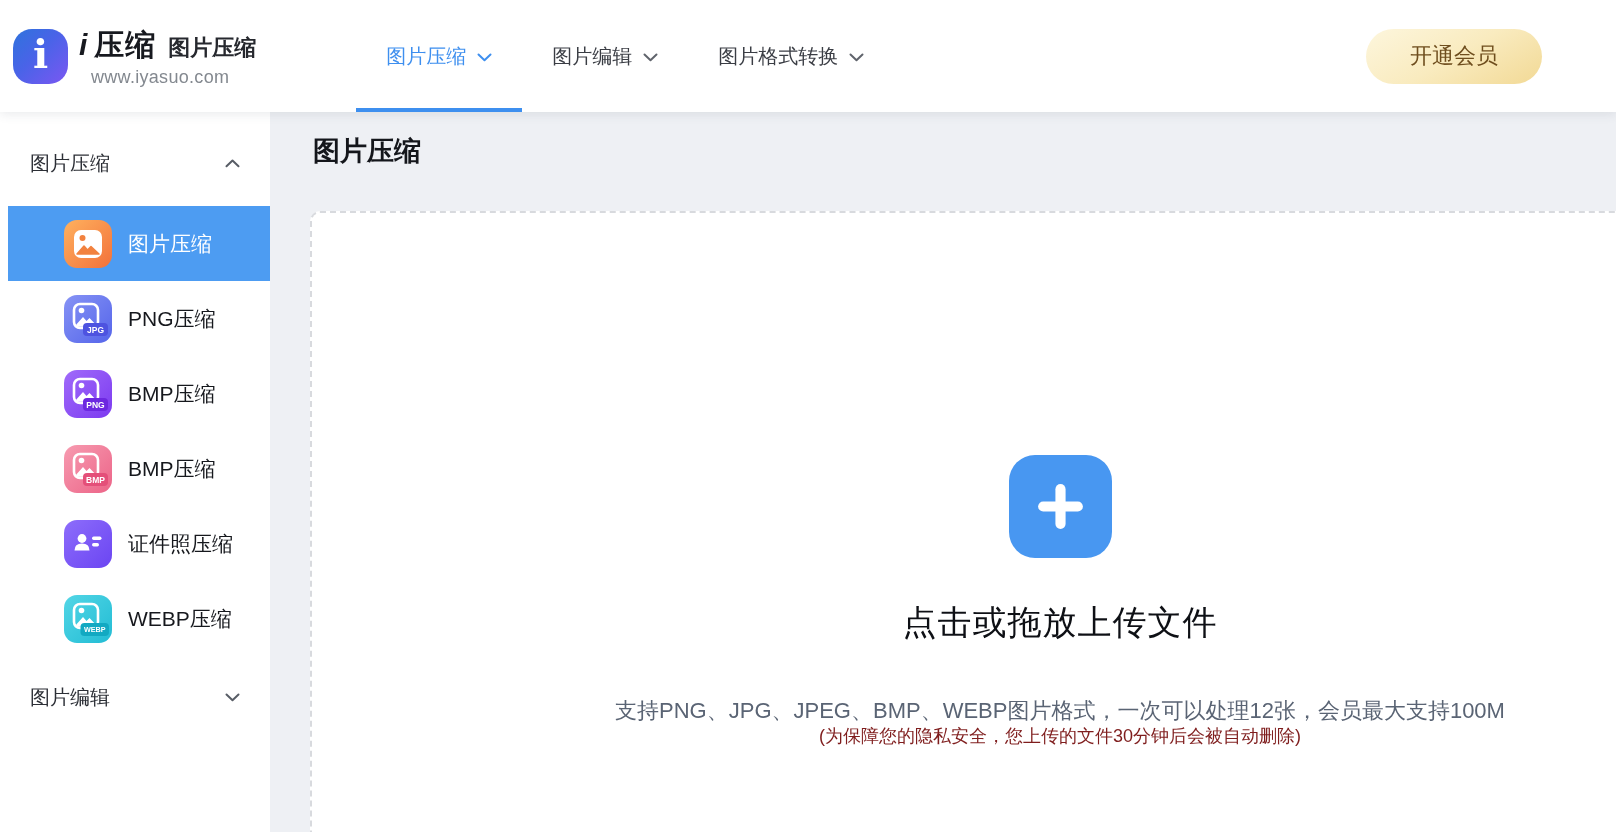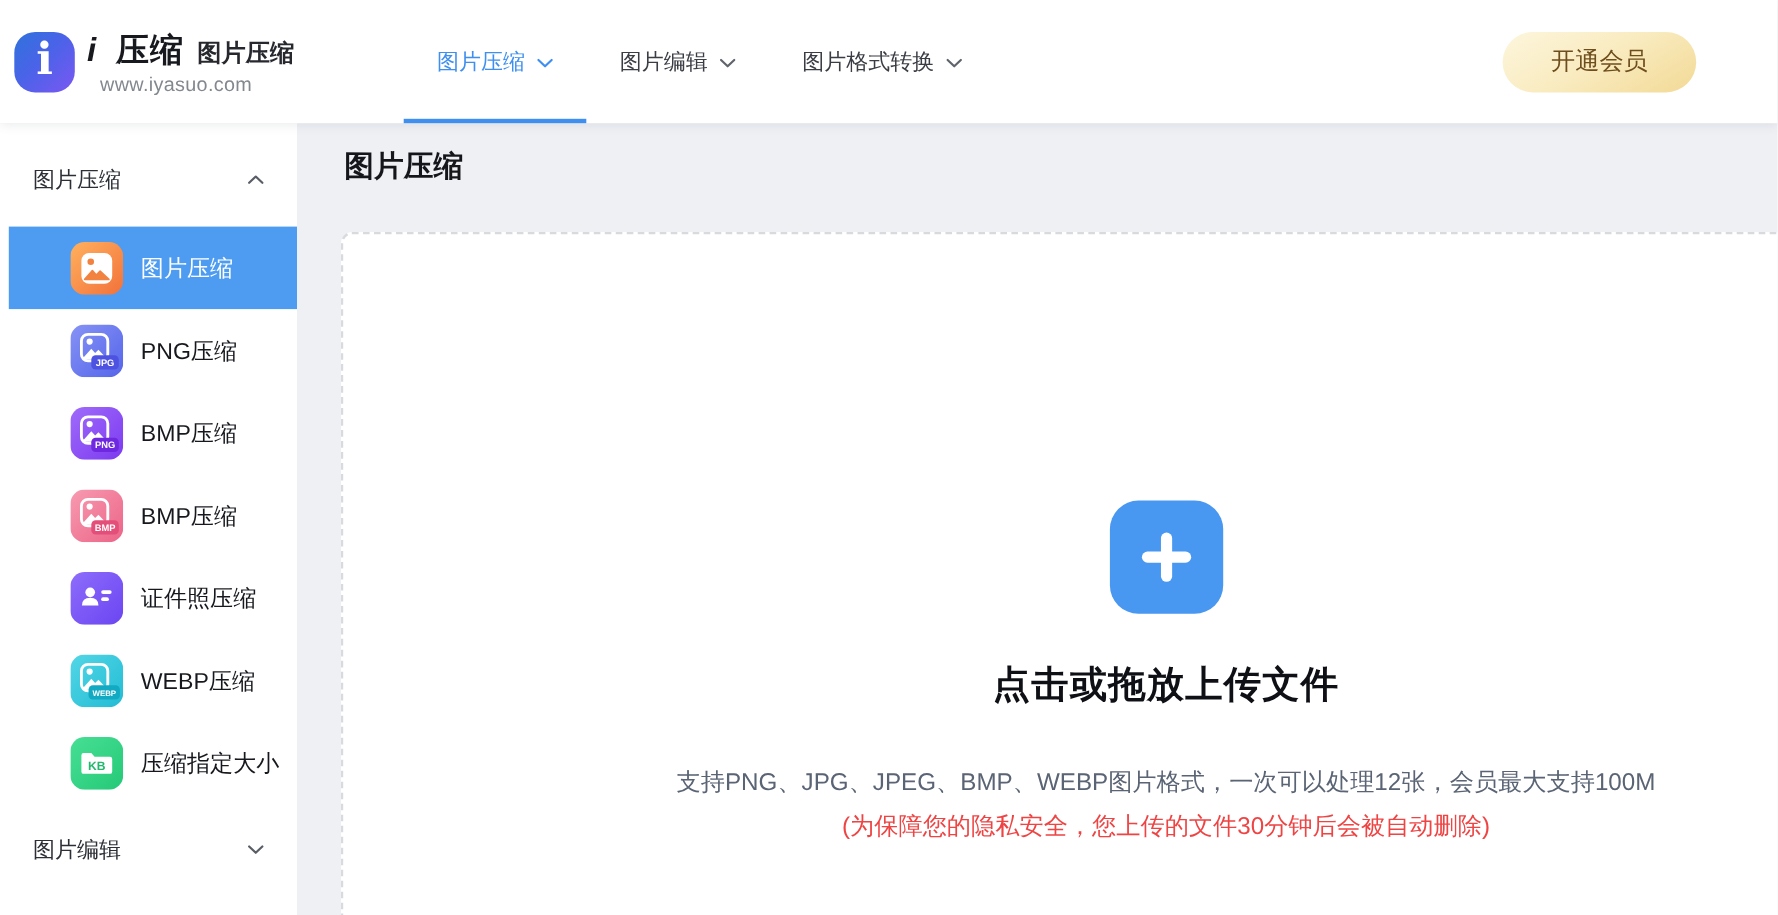--- a/index.html
+++ b/index.html
@@ -18,21 +18,21 @@
   .logo-badge {
     width:55px; height:55px; border-radius:19px;
     background:linear-gradient(135deg,#2e73dc 0%,#4a63e8 45%,#7b57f2 100%);
     display:flex; align-items:center; justify-content:center;
     color:#fff; font-family:"DejaVu Serif","Liberation Serif",serif;
     font-weight:bold; font-size:40px; line-height:1; padding-bottom:4px;
   }
   .brand-text { margin-left:11px; }
   .brand-line1 { display:flex; align-items:baseline; }
   .brand-i { font-style:italic; font-weight:bold; font-size:30px; color:#17191f; }
-  .brand-name { font-weight:bold; font-size:30px; color:#17191f; margin-left:18px; letter-spacing:1px; }
+  .brand-name { font-weight:bold; font-size:30px; color:#17191f; margin-left:7px; letter-spacing:1px; }
   .brand-tag { font-weight:bold; font-size:22px; color:#26282e; margin-left:12px; }
   .brand-url { font-size:18px; color:#83888f; margin-top:1px; letter-spacing:.3px;margin-left:12px; }
 
   .topnav { display:flex; height:100%; margin-left:100px; }
   .nav-item {
     position:relative; display:flex; align-items:center; gap:11px;
     padding:0 30px; font-size:20px; color:#3a3d44; cursor:pointer;
   }
   .nav-item .chev { color:#60646c; margin-top:3px; }
   .nav-item.active { color:#3e8fef; }
@@ -75,23 +75,23 @@
   .upload-panel {
     margin-top:41px; width:1500px; height:700px;
     background:#ffffff; border:2px dashed #d8dade; border-radius:10px;
     display:flex; flex-direction:column; align-items:center;
     padding-top:242px; cursor:pointer;
   }
   .plus-btn {
     width:103px; height:103px; border-radius:26px; background:#4897f1;
     display:flex; align-items:center; justify-content:center; cursor:pointer;
   }
-  .up-title { margin-top:42px; font-size:34px; font-weight:bold; color:#0e1015; letter-spacing:1px; }
+  .up-title { margin-top:42px; font-size:34px; font-weight:normal; color:#0e1015; letter-spacing:1px; }
   .up-hint { margin-top:52px; font-size:22px; color:#5a6474; line-height:26px; }
-  .up-note { margin-top:12px; font-size:22px; color:#ef4444; }
+  .up-note { margin-top:0; font-size:18px; color:#7f1d1d; }
 </style>
 </head>
 <body>
 
 <header class="header">
   <div class="brand">
     <div class="logo-badge">
       <span>i</span>
     </div>
     <div class="brand-text">
@@ -238,34 +238,20 @@
           <rect width="48" height="48" rx="13" fill="url(#g-webp)"></rect>
           <rect x="10" y="9" width="24" height="24" rx="6" fill="none" stroke="#ffffff" stroke-width="2.6"></rect>
           <circle cx="17.5" cy="15.5" r="2.8" fill="#ffffff"></circle>
           <path d="M12.3 29.5 L19 22 L22.5 26 L25.5 23 L31.7 29.5 L31.7 31.7 L12.3 31.7 Z" fill="#ffffff"></path>
           <rect x="16.5" y="28" width="28.5" height="13" rx="4" fill="#12a9c2"></rect>
           <text x="30.8" y="37.3" text-anchor="middle" font-size="7.2" font-weight="bold" fill="#ffffff">WEBP</text>
         </svg>
         <span class="label">WEBP压缩</span>
       </div>
 
-      <div class="menu-item">
-        <svg class="menu-icon" viewBox="0 0 48 48">
-          <defs>
-              <linearGradient id="g-kb" x1="0" y1="0" x2="1" y2="1">
-                <stop offset="0" stop-color="#47df95"></stop>
-                <stop offset="1" stop-color="#25c977"></stop>
-              </linearGradient>
-            </defs>
-          <rect width="48" height="48" rx="13" fill="url(#g-kb)"></rect>
-          <path d="M10 16.5 Q10 14.5 12 14.5 L19 14.5 L22 18 L36 18 Q38 18 38 20 L38 31.5 Q38 33.5 36 33.5 L12 33.5 Q10 33.5 10 31.5 Z" fill="#ffffff"></path>
-          <text x="24" y="29.8" text-anchor="middle" font-size="11" font-weight="bold" fill="#22b96d">KB</text>
-        </svg>
-        <span class="label">压缩指定大小</span>
-      </div>
 
     </nav>
 
     <div class="side-section second">
       <span>图片编辑</span>
       <svg class="chev" width="15" height="9" viewBox="0 0 15 9">
           <polyline points="1.5,1.5 7.5,7.2 13.5,1.5" fill="none" stroke="currentColor" stroke-width="2" stroke-linecap="round" stroke-linejoin="round"></polyline>
         </svg>
     </div>
   </aside>

